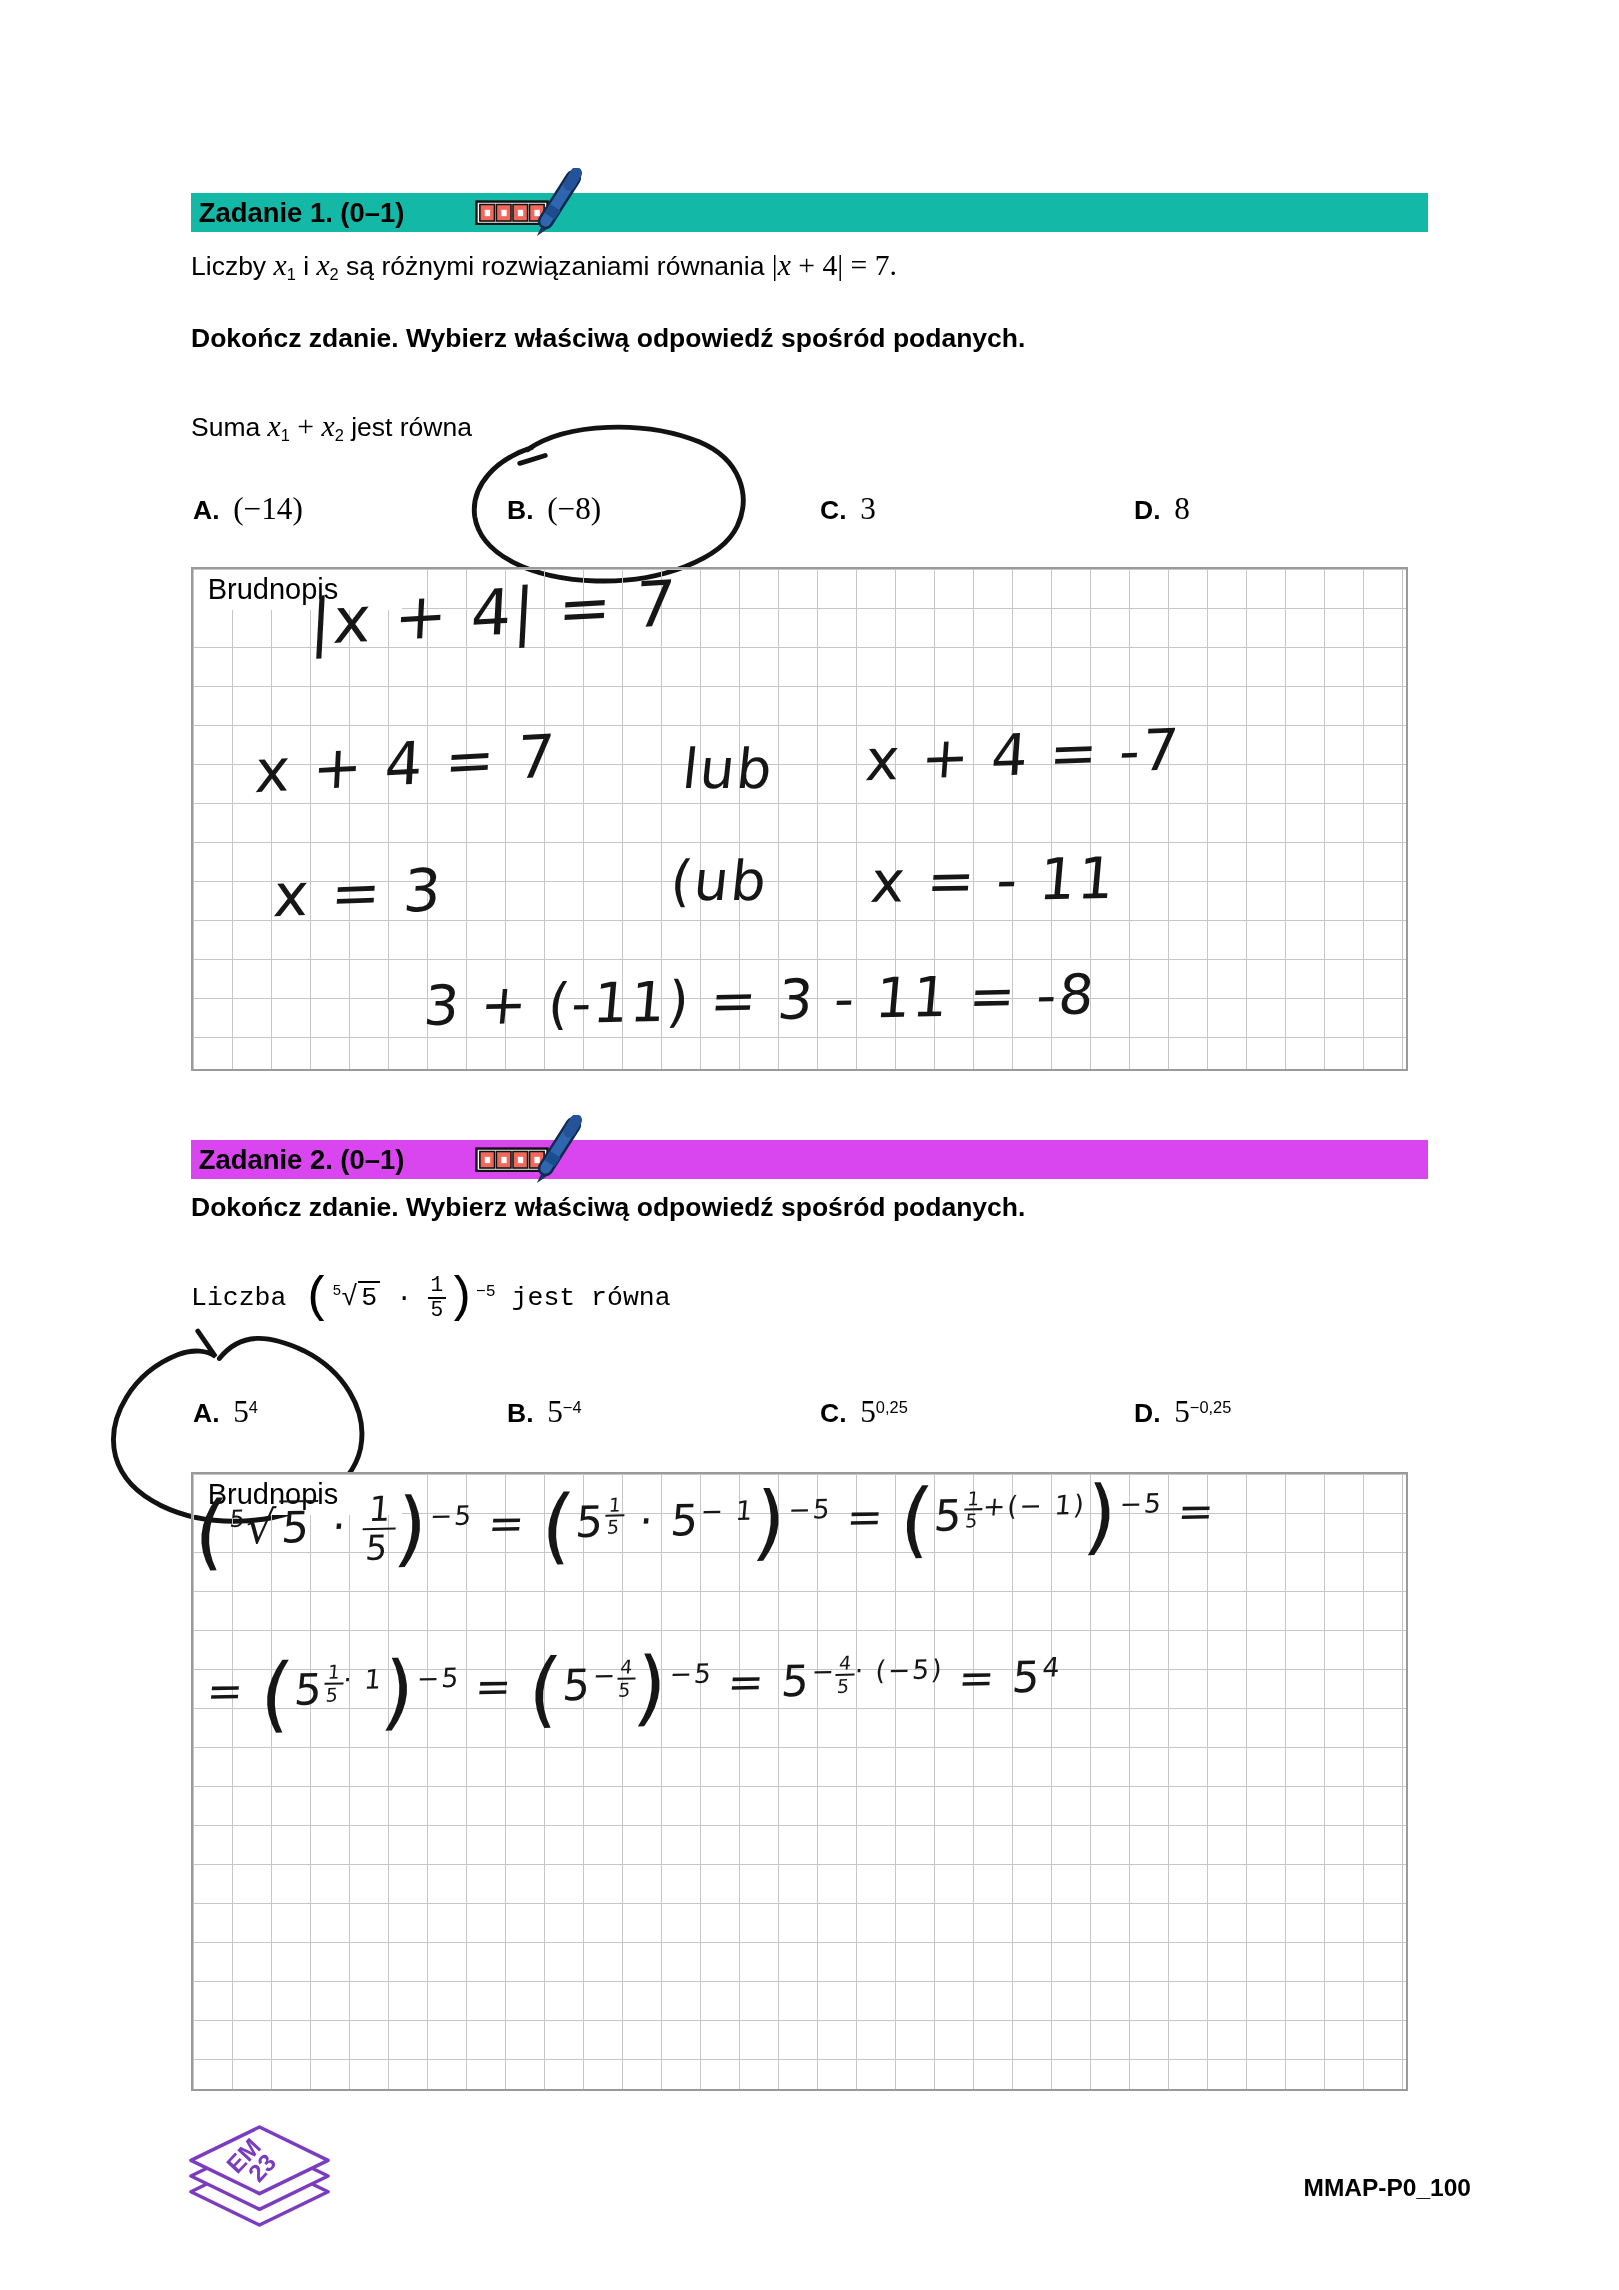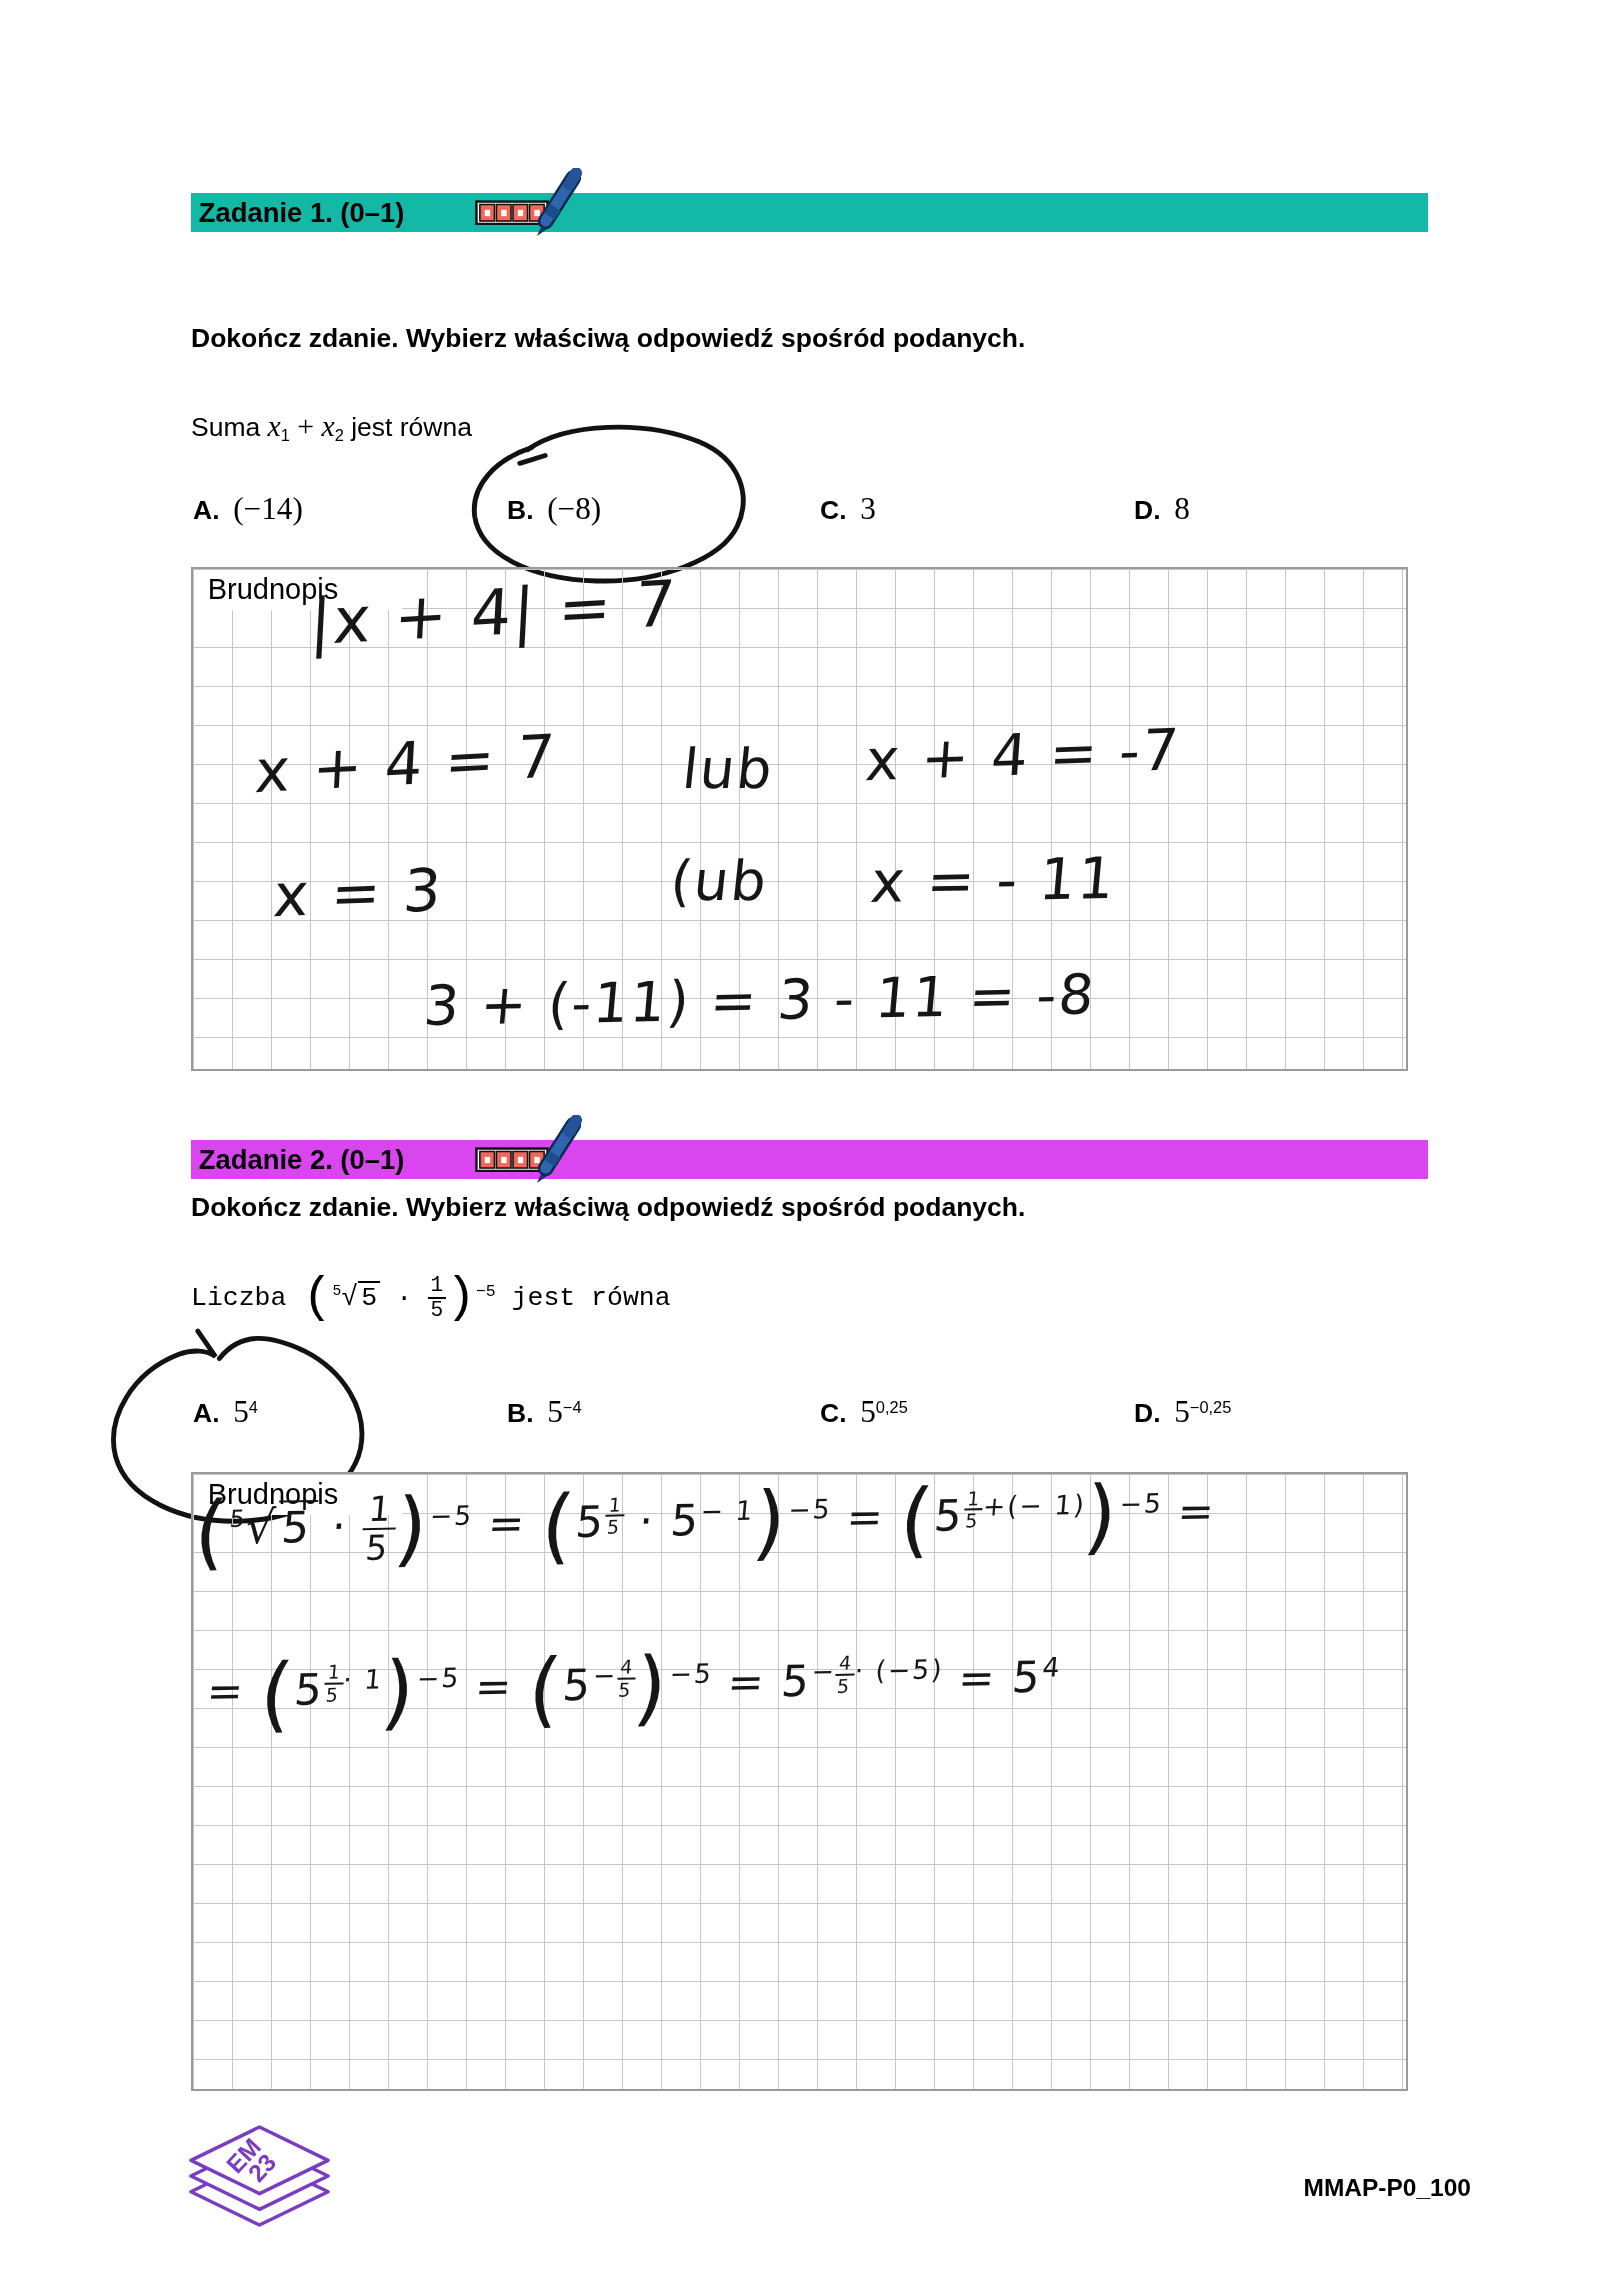--- a/index.html
+++ b/index.html
@@ -78,20 +78,21 @@
       <svg width="57" height="73" viewBox="0 0 58 74">
         <path d="M7,69 L14,54 L22,59 Z" fill="#16365e"></path>
         <line x1="16" y1="54" x2="44" y2="10" stroke="#0e2a4d" stroke-width="16" stroke-linecap="round"></line>
         <line x1="16" y1="54" x2="44" y2="10" stroke="#2E66B0" stroke-width="11" stroke-linecap="round"></line>
         <line x1="20" y1="49" x2="26" y2="40" stroke="#1c4d8f" stroke-width="12"></line>
         <line x1="40" y1="17" x2="47" y2="5" stroke="#24539a" stroke-width="12" stroke-linecap="round"></line>
       </svg>
     </span>
   </div>
 
+  <div class="line" style="top:249px;"><span class="txt">Liczby  </span><span class="mi">x</span><span class="sub">1</span><span class="txt">  i  </span><span class="mi">x</span><span class="sub">2</span><span class="txt">  są różnymi rozwiązaniami równania  </span><span class="mm">|</span><span class="mi">x</span><span class="mm"> + 4| = 7.</span></div>
   <div class="line bold" style="top:323px;">Dokończ zdanie. Wybierz właściwą odpowiedź spośród podanych.</div>
   <div class="line" style="top:410px;"><span class="txt">Suma  </span><span class="mi">x</span><span class="sub">1</span><span class="mm"> + </span><span class="mi">x</span><span class="sub">2</span><span class="txt">  jest równa</span></div>
 
   <div class="options-row" style="top:491px;">
     <div class="option" style="left:2px"><span class="opt-label">A.</span><span class="opt-value"><span class="mm">(−14)</span></span></div>
     <div class="option" style="left:316px"><span class="opt-label">B.</span><span class="opt-value"><span class="mm">(−8)</span></span></div>
     <div class="option" style="left:629px"><span class="opt-label">C.</span><span class="opt-value"><span class="mm">3</span></span></div>
     <div class="option" style="left:943px"><span class="opt-label">D.</span><span class="opt-value"><span class="mm">8</span></span></div>
   </div>
 

